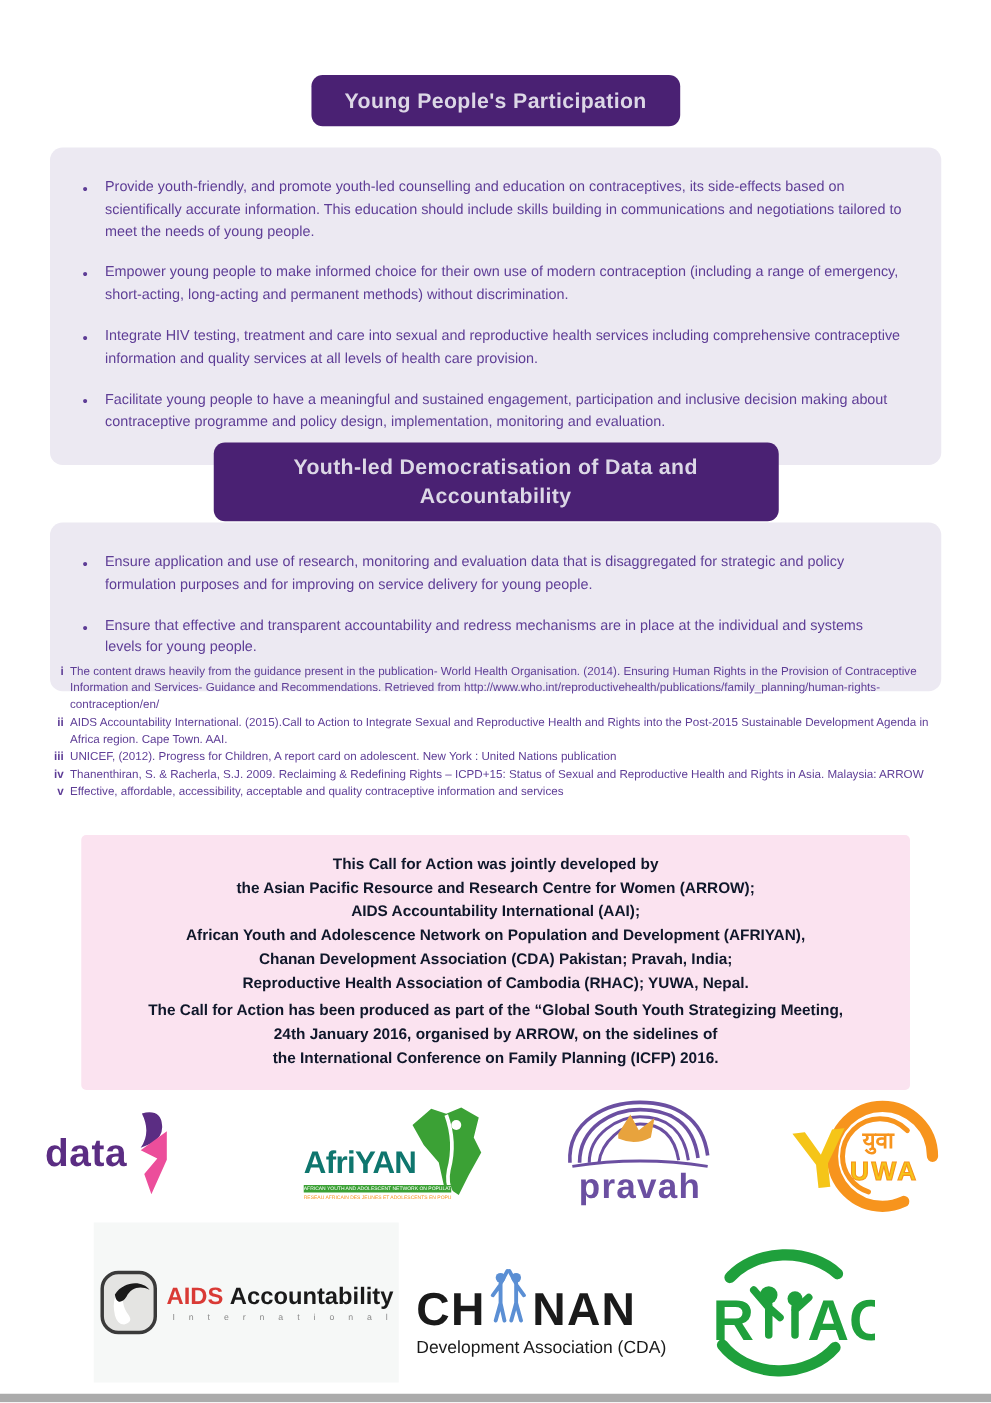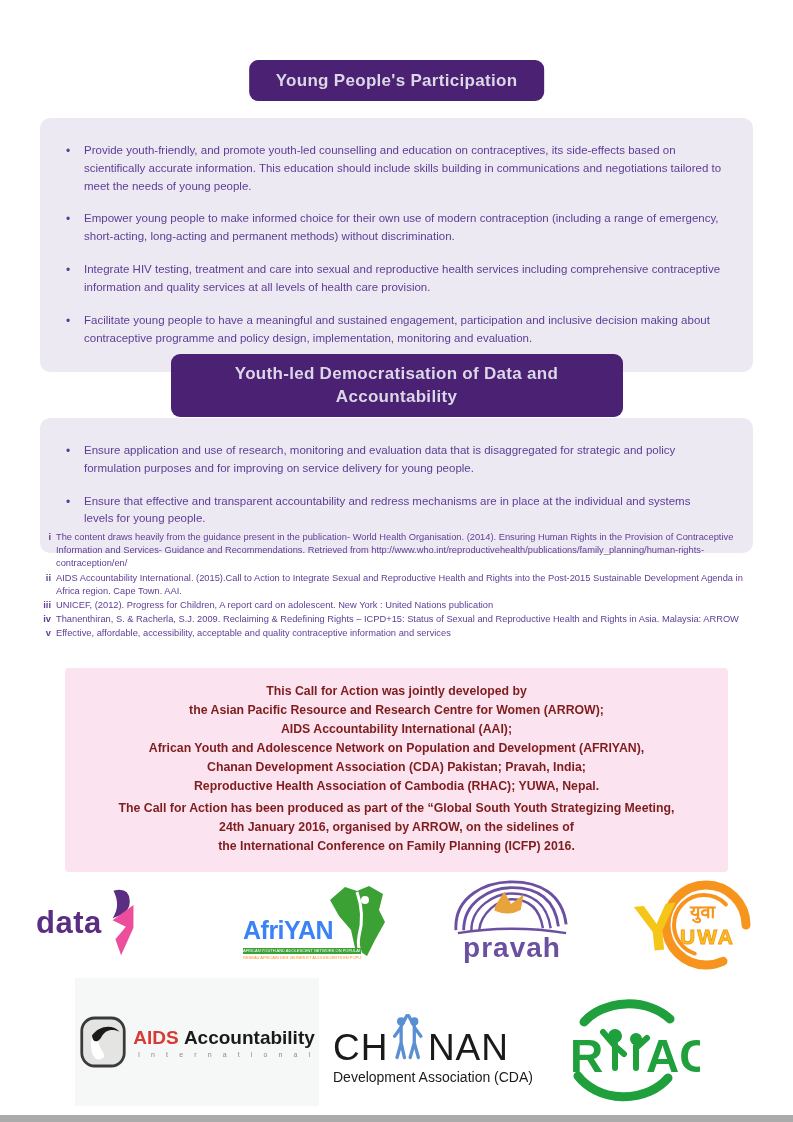--- a/index.html
+++ b/index.html
@@ -35,48 +35,48 @@
   .footnotes { position:absolute; left:40px; top:531px; width:714px;
     color:#5E3D96; font-size:9.3px; line-height:1.42; }
   .fnrow { display:flex; margin-bottom:1px; }
   .fnrow .fnmark { flex:0 0 16px; text-align:right; font-weight:bold; padding-right:5px; }
   .fnrow .fntext { flex:1; word-break:break-word; }
   
   .callout {
     position:absolute; left:65px; top:668px; width:663px; min-height:187px;
     background:#FBE3F0; border-radius:4px;
     padding:14px 20px 16px; text-align:center;
-    color:#7f1d1d; font-weight:bold; font-size:12.3px; line-height:1.55;
+    color:#0f172a; font-weight:bold; font-size:12.3px; line-height:1.55;
   }
   .callout .para2 { margin-top:3px; }
   
   .logo { position:absolute; }
   .arrow-logo { left:36px; top:888px; width:134px; height:70px; display:flex; align-items:center; }
   .arrow-word { color:#5B2D83; font-weight:bold; font-size:31px; letter-spacing:.5px; }
   .afriyan-logo { left:243px; top:884px; width:146px; height:84px; }
-  .afriyan-word { position:absolute; left:0; top:32px; color:#3b82f6; font-weight:bold; font-size:25px; letter-spacing:-.5px; }
+  .afriyan-word { position:absolute; left:0; top:32px; color:#0f766e; font-weight:bold; font-size:25px; letter-spacing:-.5px; }
   .afriyan-map { position:absolute; right:0; top:0; }
   .afriyan-sub1 { position:absolute; left:0; top:64px; width:118px; background:#3BA135; color:#fff;
      font-size:4px; line-height:6px; text-align:center; overflow:hidden; white-space:nowrap; }
   .afriyan-sub2 { position:absolute; left:0; top:71px; width:118px; color:#F6921E;
      font-size:4px; line-height:5px; text-align:center; overflow:hidden; white-space:nowrap; }
   .pravah-logo { left:443px; top:878px; width:138px; height:86px; text-align:center; }
   .pravah-word { color:#6B4FA1; font-weight:bold; font-size:28px; letter-spacing:1px; margin-top:-8px; }
   .yuwa-logo { left:628px; top:876px; width:140px; height:98px; }
   .row2-box { position:absolute; left:75px; top:978px; width:244px; height:128px; background:#F6F8F7;
      display:flex; align-items:center; justify-content:center; }
   .aids-logo { display:flex; align-items:center; }
   .aids-words { margin-left:6px; }
   .aids-line1 { font-size:19px; white-space:nowrap; }
   .aids-word-red { color:#D93A35; font-weight:bold; }
   .aids-word-black { color:#1A1A1A; font-weight:bold; }
   .aids-intl { color:#8A8A8A; font-size:7px; letter-spacing:4.6px; text-align:right; margin-top:2px; white-space:nowrap; }
   .chanan-logo { left:333px; top:1008px; width:176px; height:84px; text-align:center; }
   .chanan-row { display:flex; align-items:flex-end; justify-content:center; height:58px; }
-  .chanan-txt { color:#1A1A1A; font-size:37px; font-weight:400; letter-spacing:1px; line-height:1;margin-top:43px; }
+  .chanan-txt { color:#1A1A1A; font-size:37px; font-weight:700; letter-spacing:1px; line-height:1;margin-top:43px; }
   .chanan-sub { color:#1A1A1A; font-weight:normal; font-size:14px; margin-top:3px; white-space:nowrap; }
   .rhac-logo { left:548px; top:992px; width:152px; height:110px; }
   .bottom-strip { position:absolute; left:0; top:1115px; width:793px; height:7px; background:#ABABAB; }
 </style>
 </head>
 <body>
 
 <div class="page">
 
   <div class="banner banner1">

